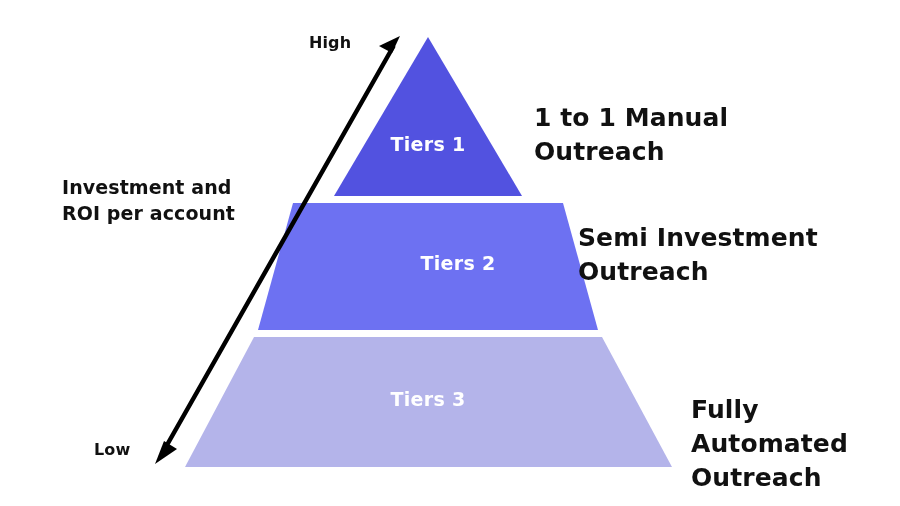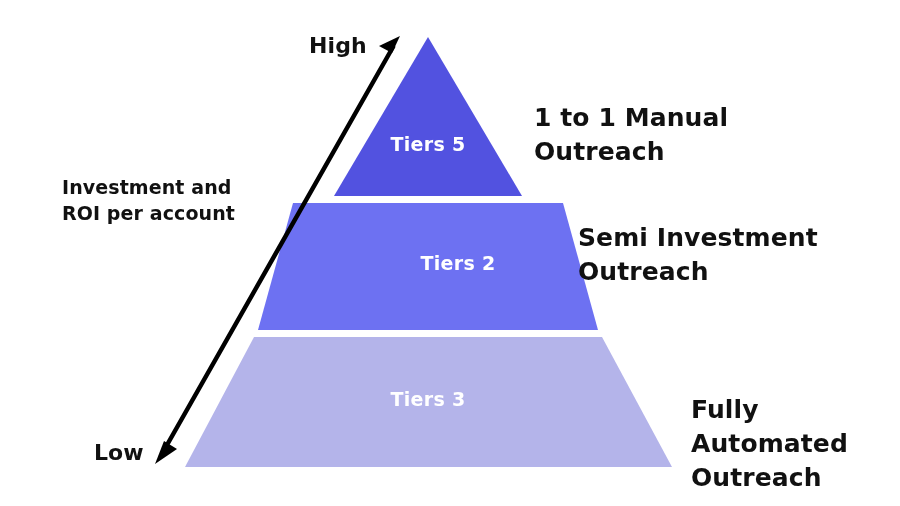--- a/index.html
+++ b/index.html
@@ -50,21 +50,21 @@
     white-space: pre-line;
   }
   .label-right-1 { left: 534px; top: 101px; }
   .label-right-2 { left: 578px; top: 221px; }
   .label-right-3 { left: 691px; top: 357px; margin-top: 36px; }
 
   .axis-label {
     position: absolute;
     color: #111111;
     font-weight: bold;
-    font-size: 22px;
+    font-size: 16px;
     letter-spacing: 0.1px;
     white-space: nowrap;
   }
   .label-high { left: 309px; top: 33px; }
   .label-low  { left: 82px;  top: 440px; margin-left: 12px; }
 
   .axis-caption {
     position: absolute;
     left: 62px;
     top: 174px;
@@ -91,21 +91,21 @@
 
     <g>
       <line x1="163" y1="452" x2="393" y2="47" stroke="#000000" stroke-width="4.5" stroke-linecap="round"></line>
 
       <polygon points="400,36 379,46 392,53" fill="#000000"></polygon>
 
       <polygon points="155,464 164,441 177,449" fill="#000000"></polygon>
     </g>
   </svg>
 
-  <div class="tier-label tier-label-1">Tiers 5</div>
+  <div class="tier-label tier-label-1">Tiers 1</div>
   <div class="tier-label tier-label-2">Tiers 2</div>
   <div class="tier-label tier-label-3">Tiers 3</div>
 
   <div class="side-label label-right-1">1 to 1 Manual
 Outreach</div>
   <div class="side-label label-right-2">Semi Investment
 Outreach</div>
   <div class="side-label label-right-3">Fully Automated
 Outreach</div>
 

